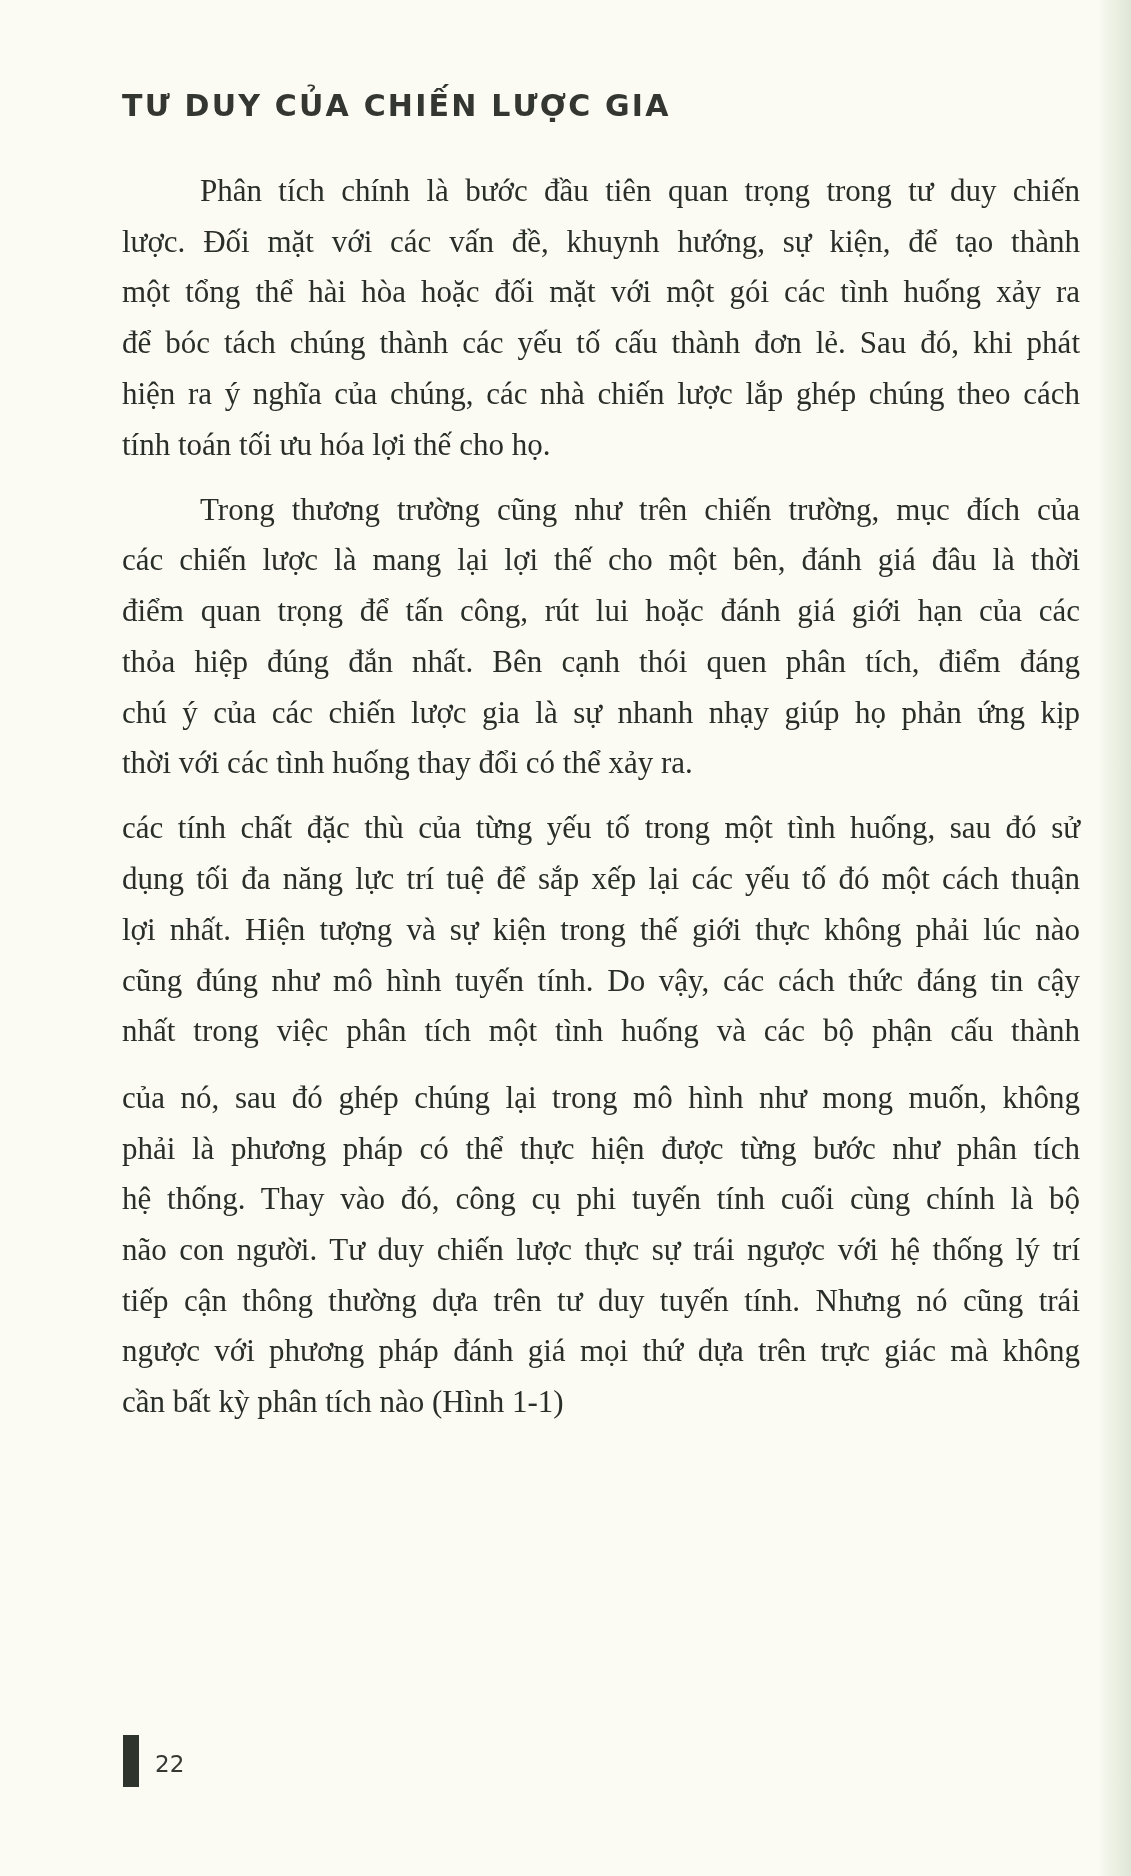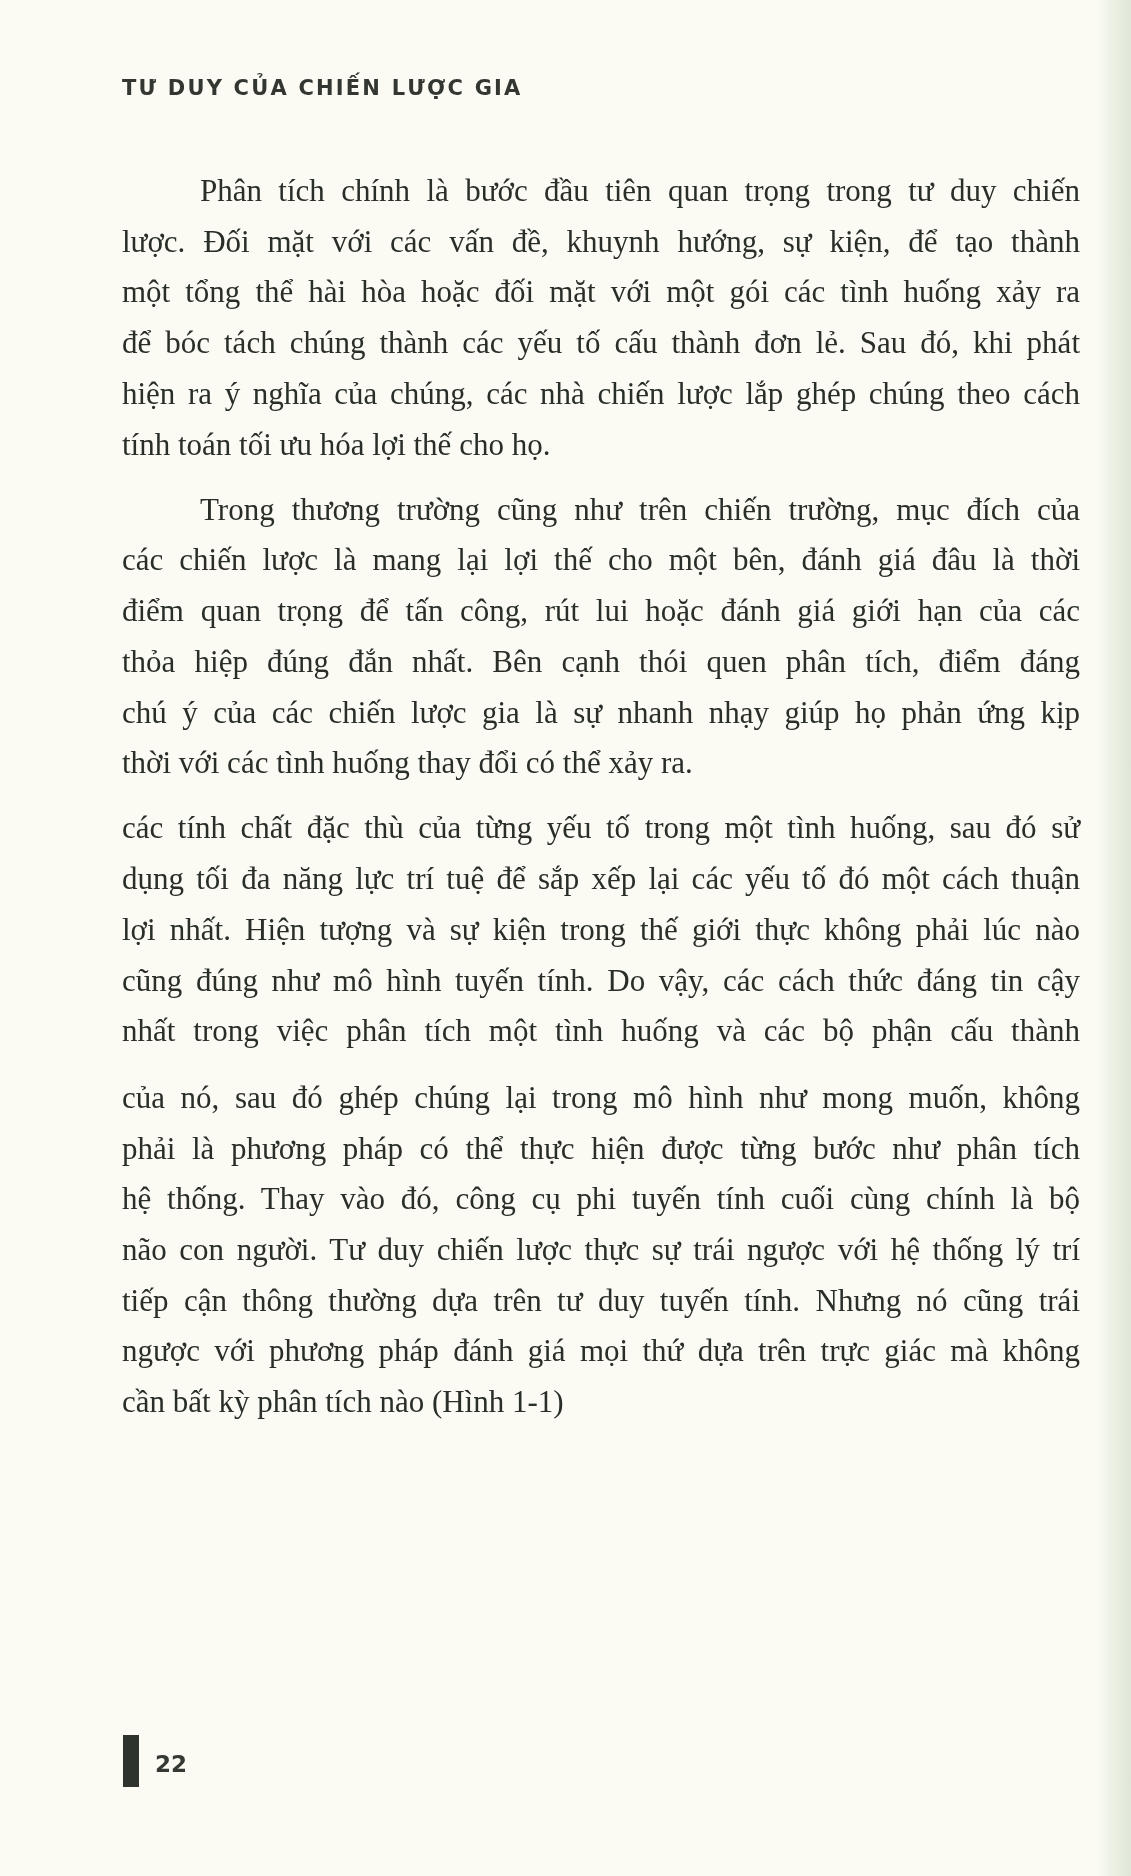--- a/index.html
+++ b/index.html
@@ -18,24 +18,24 @@
       position: absolute;
       top: 0;
       right: 0;
       width: 34px;
       height: 1876px;
       background: linear-gradient(to right, #fbfbf3 0%, #eef2e6 40%, #dfe6d8 100%);
     }
     .running-head {
       position: absolute;
       left: 122px;
-      top: 76px;
+      top: 88px;
       font-family: "DejaVu Sans", sans-serif;
       font-weight: bold;
-      font-size: 21px;
+      font-size: 30px;
       letter-spacing: 2.2px;
       color: #333631;
       white-space: nowrap;
     }
     .body-text {
       position: absolute;
       left: 122px;
       top: 166px;
       width: 958px;
       font-family: "Liberation Serif", "DejaVu Serif", serif;
@@ -68,21 +68,21 @@
     }
     .page-bar {
       width: 16px;
       height: 52px;
       background: #2e332d;
     }
     .page-number {
       margin-left: 16px;
       margin-top: 6px;
       font-family: "DejaVu Sans", sans-serif;
-      font-weight: bold;
+      font-weight: normal;
       font-size: 23px;
       color: #353833;
     }
   </style>
 </head>
 <body>
 
 <div class="page-edge"></div>
 
 <div class="running-head">TƯ DUY CỦA CHIẾN LƯỢC GIA</div>

